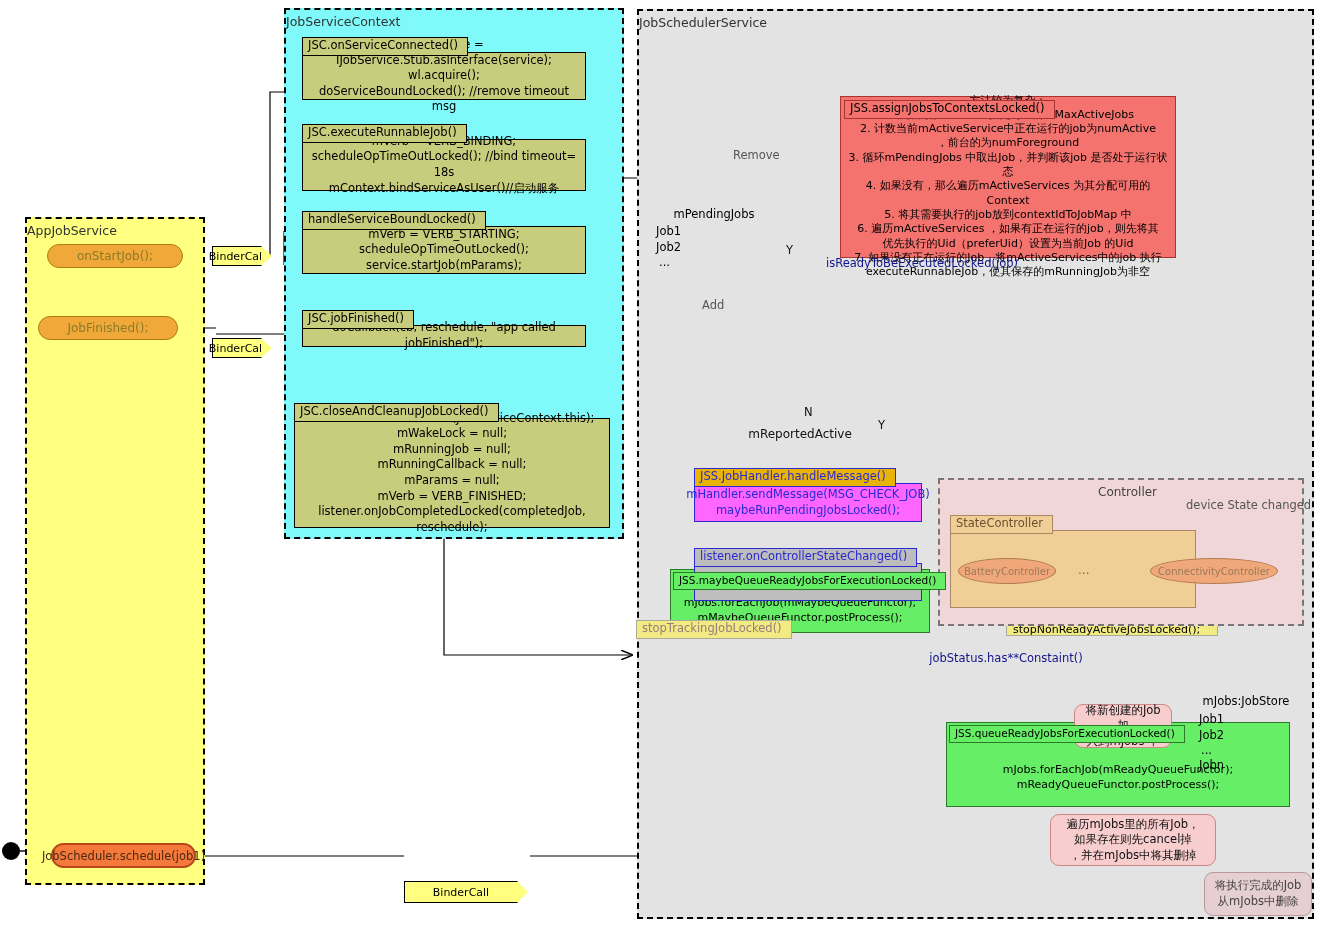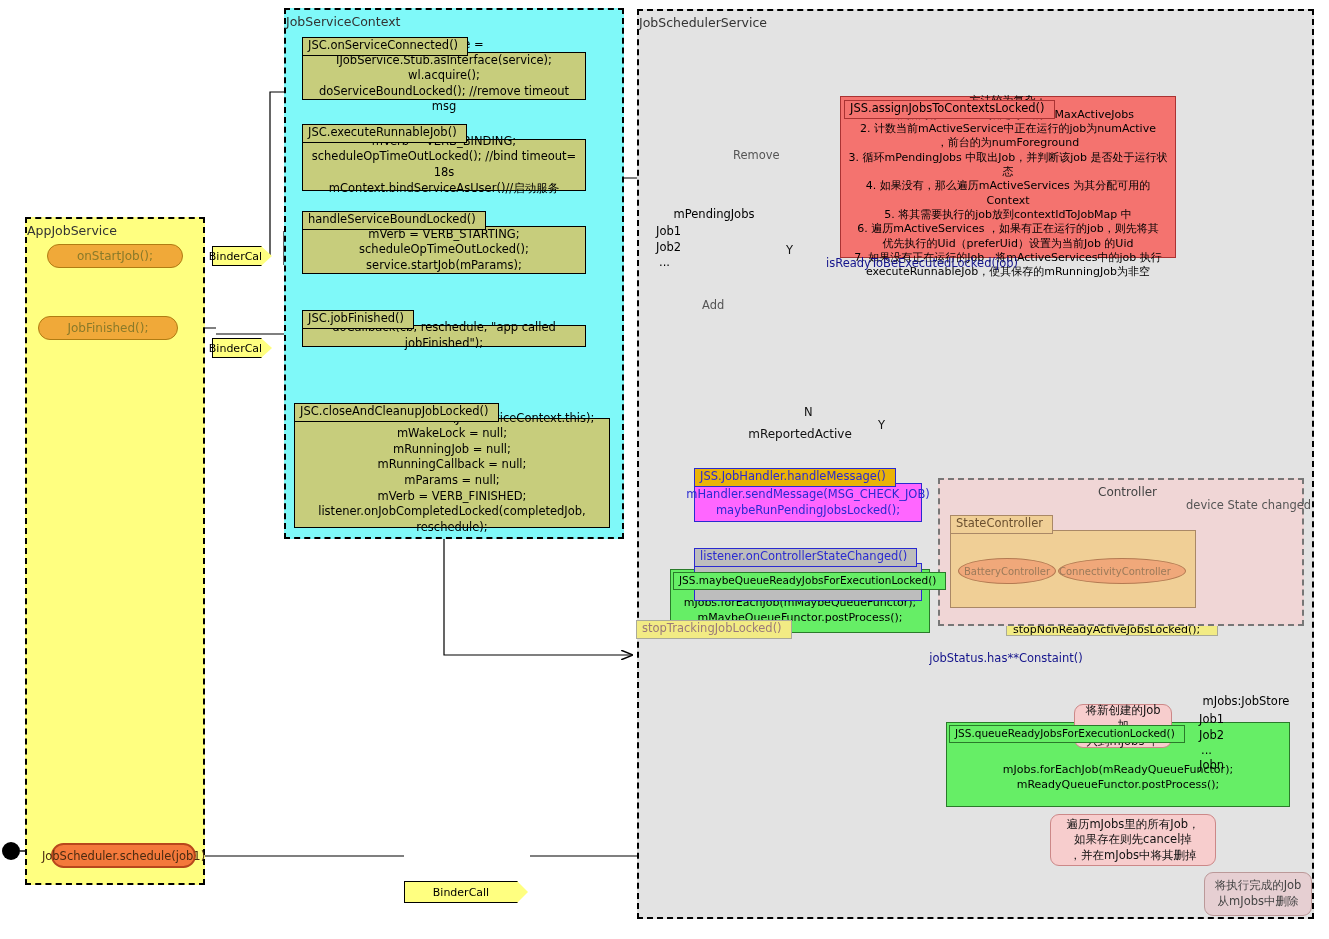--- a/index.html
+++ b/index.html
@@ -339,21 +339,21 @@
   </div>
 
   <div class="abs taglabel" style="left:950px;top:515px;border:1px solid #a86;background:#f0cf96;color:#6b5030;">StateController</div>
   <div class="abs" style="left:950px;top:530px;width:246px;height:78px;background:#f0cf96;border:1px solid #a86;"></div>
   <div class="abs" style="left:958px;top:558px;width:98px;height:26px;border-radius:50%;background:#f0a87a;border:1px solid #b37a52;display:flex;align-items:center;justify-content:center;font-size:10px;color:#9b7a5a;">
     <span>BatteryController</span>
   </div>
   <div class="abs" style="left:1078px;top:563px;font-size:12px;color:#7a6a5a;">
     <span>...</span>
   </div>
-  <div class="abs" style="left:1058px;top:558px;width:128px;height:26px;border-radius:50%;background:#f0a87a;border:1px solid #b37a52;display:flex;align-items:center;justify-content:flex-start;font-size:10px;color:#9b7a5a;">
+  <div class="abs" style="left:1150px;top:558px;width:128px;height:26px;border-radius:50%;background:#f0a87a;border:1px solid #b37a52;display:flex;align-items:center;justify-content:center;font-size:10px;color:#9b7a5a;">
     <span>ConnectivityController</span>
   </div>
 
   <div class="abs taglabel yellowNote" style="left:636px;top:620px;border:1px solid #aa9;background:#f2eb84;color:#9a7a7a;">stopTrackingJobLocked()</div>
 
   <div class="abs rnote" style="left:1074px;top:704px;width:98px;height:44px;">
     <span style="white-space:pre-line;">将新创建的Job加
 入到mJobs 中</span>
   </div>
   <div class="abs rnote" style="left:1050px;top:814px;width:166px;height:52px;">

